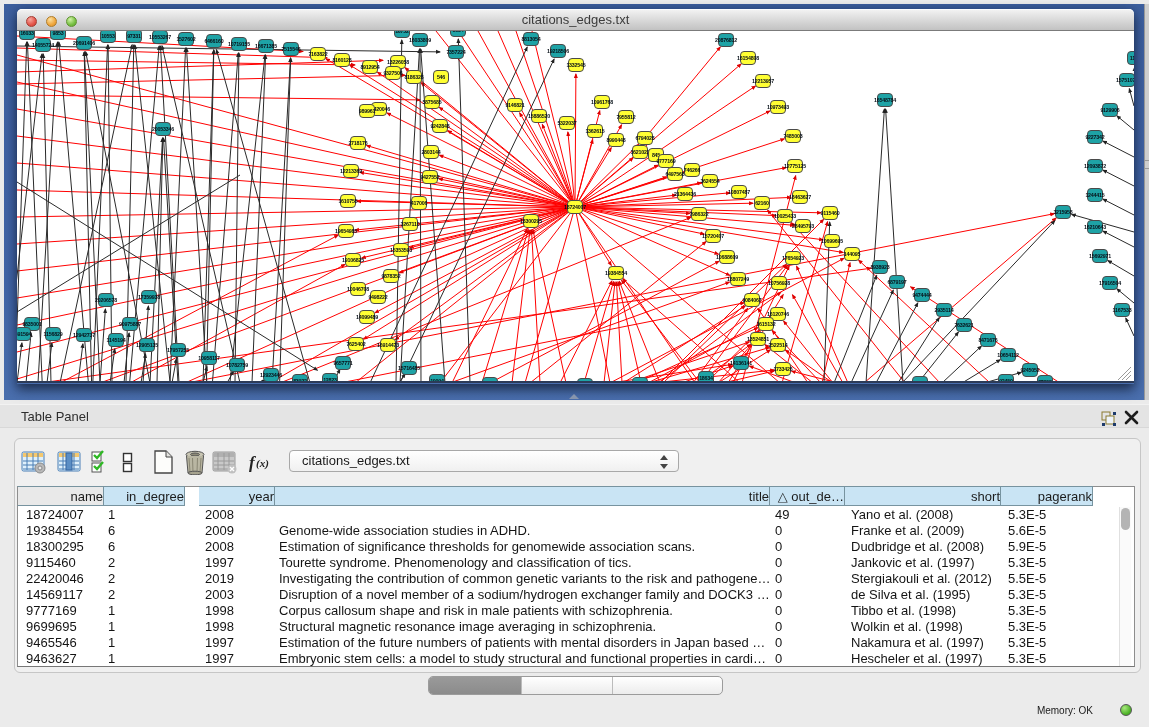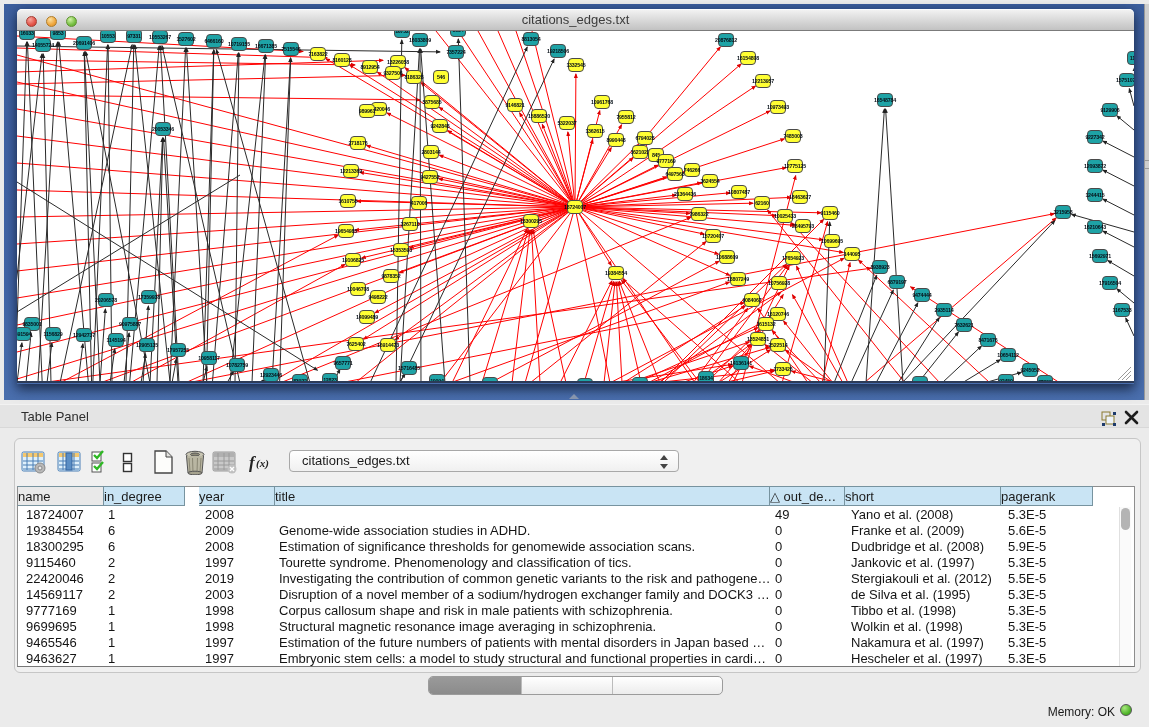--- a/index.html
+++ b/index.html
@@ -19,32 +19,32 @@
 #tpanelbar{position:absolute;left:0;top:404px;width:1149px;height:24px;background:#e4e4e4;
  border-top:1px solid #f2f2f2;border-bottom:1px solid #d8d8d8}
 #tpanelbar .t{position:absolute;left:21px;top:4px;font-size:13px;color:#2e2e2e}
 #box{position:absolute;left:14px;top:438px;width:1127px;height:235px;background:#f0f0f0;
  border:1px solid #c6c6c6;border-radius:6px}
 #combo{position:absolute;left:289px;top:450px;width:390px;height:22px;background:linear-gradient(#ffffff,#f0f0f0);
  border:1px solid #a8a8a8;border-radius:4px;font-size:13px;color:#1a1a1a;line-height:20px;padding-left:12px}
 #combo .arr{position:absolute;right:10px;top:4px;width:8px;height:14px}#combo .arr:before{content:'';position:absolute;left:0;top:0;border:4px solid transparent;border-bottom:5px solid #444;border-top:none}#combo .arr:after{content:'';position:absolute;left:0;bottom:0;border:4px solid transparent;border-top:5px solid #444;border-bottom:none}
 #tablewrap{position:absolute;left:17px;top:486px;width:1118px;height:181px;background:#fff;border:1px solid #8e8e8e;border-bottom:1px solid #777}
 .th{position:absolute;top:486px;height:20px;background:#c9e4f4;border:1px solid #77939f;border-left:none;
- font-size:13px;color:#1c1c1c;text-align:left;line-height:19px}
+ font-size:13px;color:#1c1c1c;text-align:right;line-height:19px}
 .tr{position:absolute;left:18px;width:1100px;height:16px;font-size:13px;color:#141414;white-space:nowrap}
 .tr span{position:absolute;top:1px}
 .c0{left:8px}.c1{left:90px}.c2{left:187px}.c3{left:261px;width:492px;overflow:hidden;text-overflow:ellipsis}.c4{left:757px}.c5{left:833px}.c6{left:990px}
 #sbar{position:absolute;left:1119px;top:507px;width:12px;height:159px;background:#fafafa;border-left:1px solid #e0e0e0}
 #sbar .thumb{position:absolute;left:1px;top:1px;width:9px;height:22px;background:#b4b4b4;border-radius:5px}
 #tabs{position:absolute;left:428px;top:676px;height:19px;border:1px solid #9b9b9b;border-radius:5px;overflow:hidden;
  background:linear-gradient(#ffffff,#ececec);font-size:13px}
 #tabs span{display:inline-block;height:19px;line-height:18px;padding:17px 13px;color:#111;vertical-align:top}
 #tabs .sel{background:linear-gradient(#9a9a9a,#7c7c7c);color:#f4f4f4;text-shadow:0 -1px 0 #555}
 #tabs .dv{padding:0;width:1px;background:#bbb;height:19px}
-#mem{position:absolute;right:34px;top:705px;font-size:12px;color:#1a1a1a}
+#mem{position:absolute;right:56px;top:705px;font-size:10px;color:#1a1a1a}
 #memdot{position:absolute;left:1120px;top:704px;width:12px;height:12px;border-radius:50%;
  background:radial-gradient(circle at 35% 30%,#a8e87e,#4db327 65%,#3f9e1d);border:1px solid #555}
 .icon{position:absolute;top:449px}
 </style></head><body>
 <div id="desk"></div>
 <div id="rstrip">
     <div class="ln" style="top:156px"></div>
     <div class="ln" style="top:164px"></div>
   </div>
 <div id="win">

